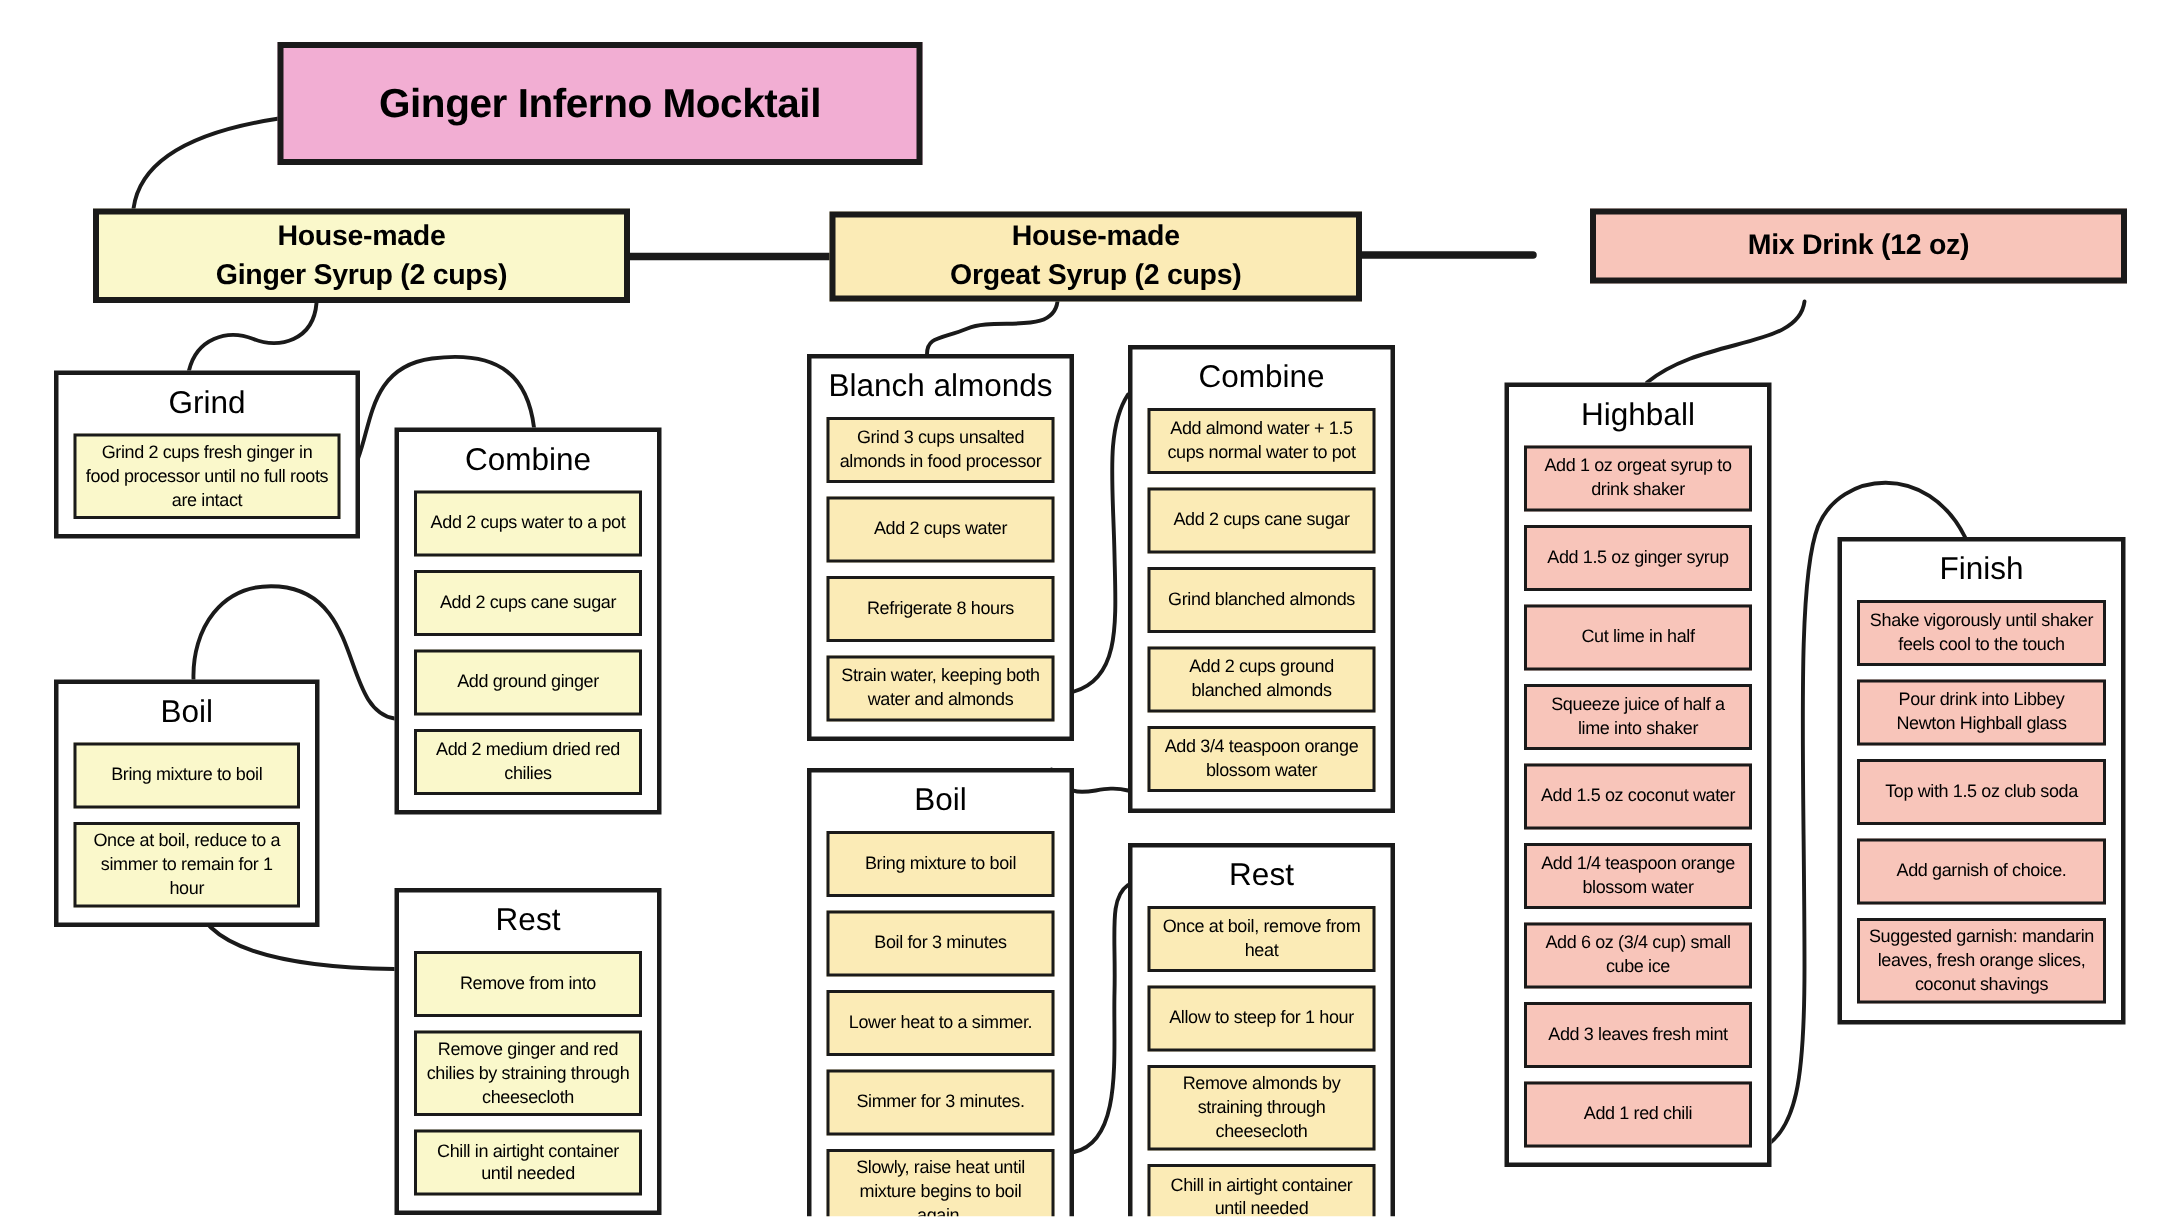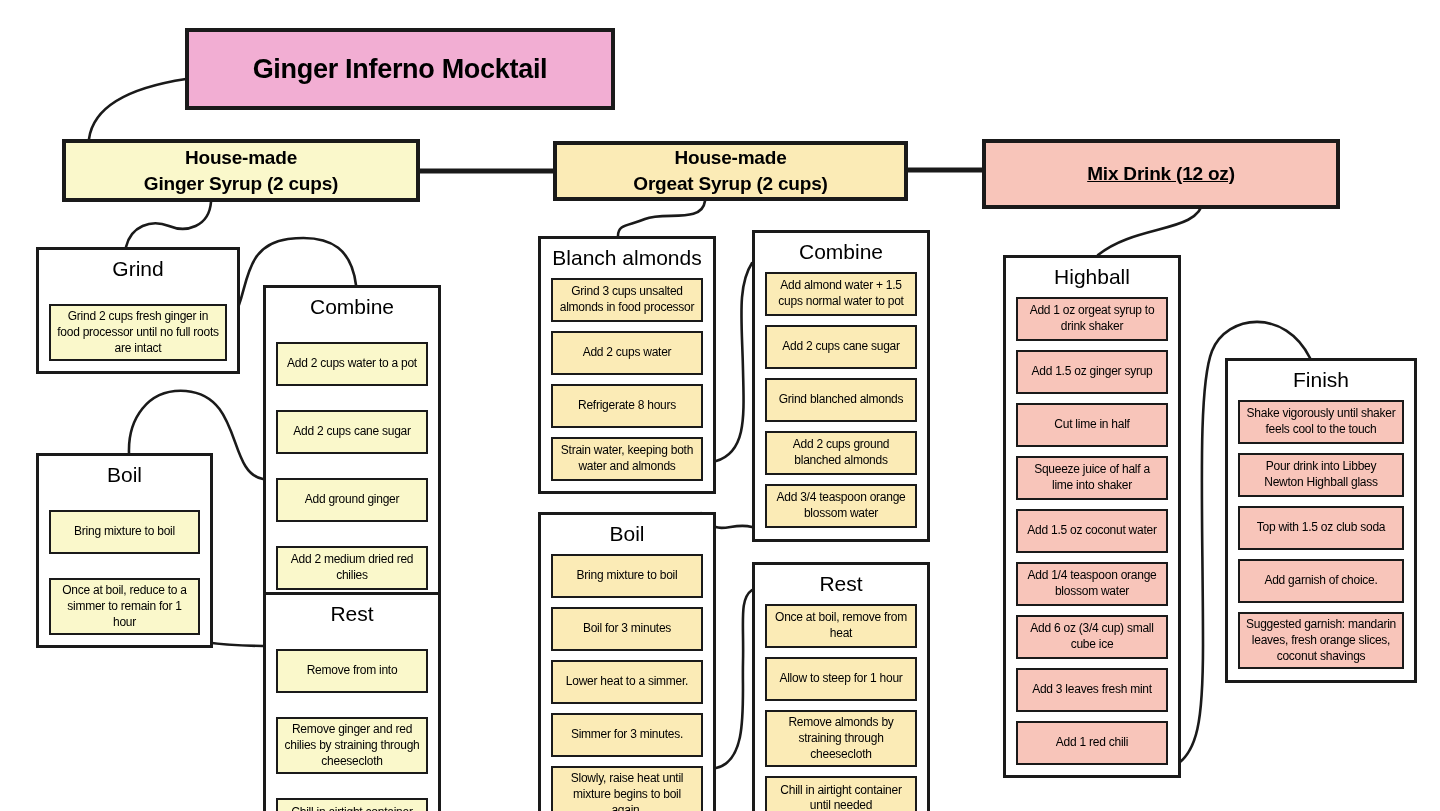--- a/index.html
+++ b/index.html
@@ -16,21 +16,21 @@
           text-align:center;font-weight:bold;font-size:19px;line-height:1.35;white-space:pre-line;
           letter-spacing:-0.2px;}
   .h-ginger{background:var(--ginger_bg);}
   .h-orgeat{background:var(--orgeat_bg);}
   .h-mix{background:var(--mix_bg);}
   .group{background:#fff;border:3px solid var(--line);padding:5px 10px 10px;}
   .group-title{text-align:center;font-size:21px;font-weight:400;margin:2px 0 8px;}
   .steps{display:flex;flex-direction:column;gap:9px;}
   .step{border:2px solid var(--line);min-height:34px;display:flex;align-items:center;justify-content:center;
         text-align:center;font-size:12px;line-height:1.32;padding:3px 5px;letter-spacing:-0.25px;}
-  .col-a .step{background:var(--ginger_bg);margin-top:15px;}
+  .col-a .step{background:var(--ginger_bg);}
   .col-b .step{background:var(--orgeat_bg);}
   .col-c .step{background:var(--mix_bg);text-align:center;}
 </style>
 </head>
 <body>
 
 <div class="canvas">
 
   <svg class="wires" viewBox="0 0 1440 811">
     <path d="M 186 79 C 140 86, 94 102, 89 139"></path>
@@ -53,21 +53,21 @@
   </div>
 
   <div class="box header h-ginger" style="left:62px;top:139px;width:358px;height:63px;">
     <span>House-made
 Ginger Syrup (2 cups)</span>
   </div>
   <div class="box header h-orgeat" style="left:553px;top:141px;width:355px;height:60px;">
     <span>House-made
 Orgeat Syrup (2 cups)</span>
   </div>
-  <div class="box header h-mix" style="left:982px;top:139px;width:358px;height:70px;text-decoration:underline;">
+  <div class="box header h-mix" style="left:1060px;top:139px;width:358px;height:50px;">
     <span>Mix Drink (12 oz)</span>
   </div>
 
   <div class="box group col-a" style="left:36px;top:247px;width:204px;min-height:106px;">
     <div class="group-title">Grind</div>
     <div class="steps">
       <div class="step">Grind 2 cups fresh ginger in food processor until no full roots are intact</div>
     </div>
   </div>
 

